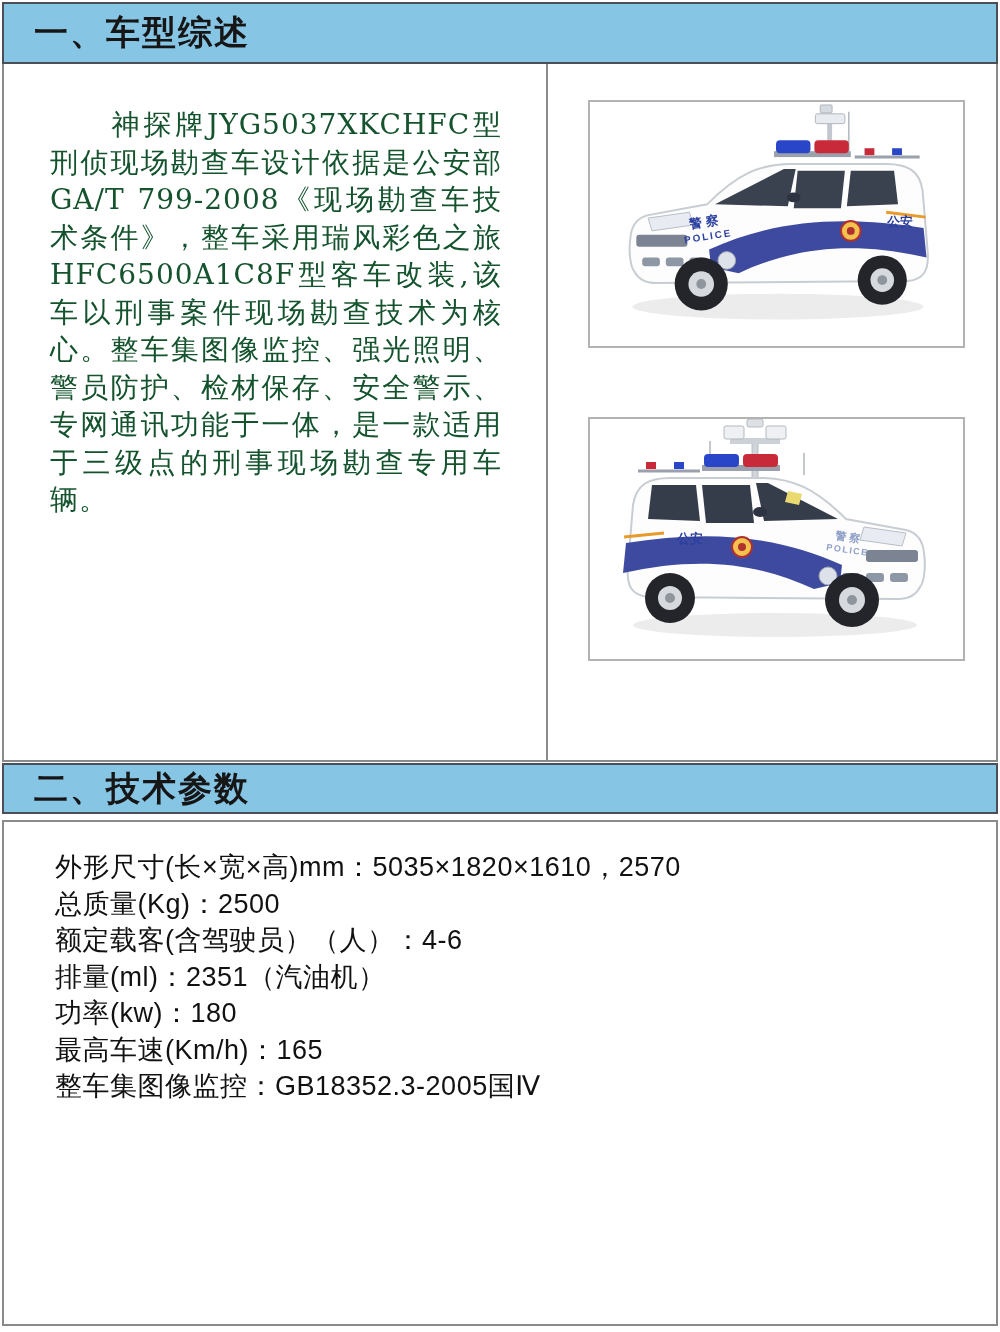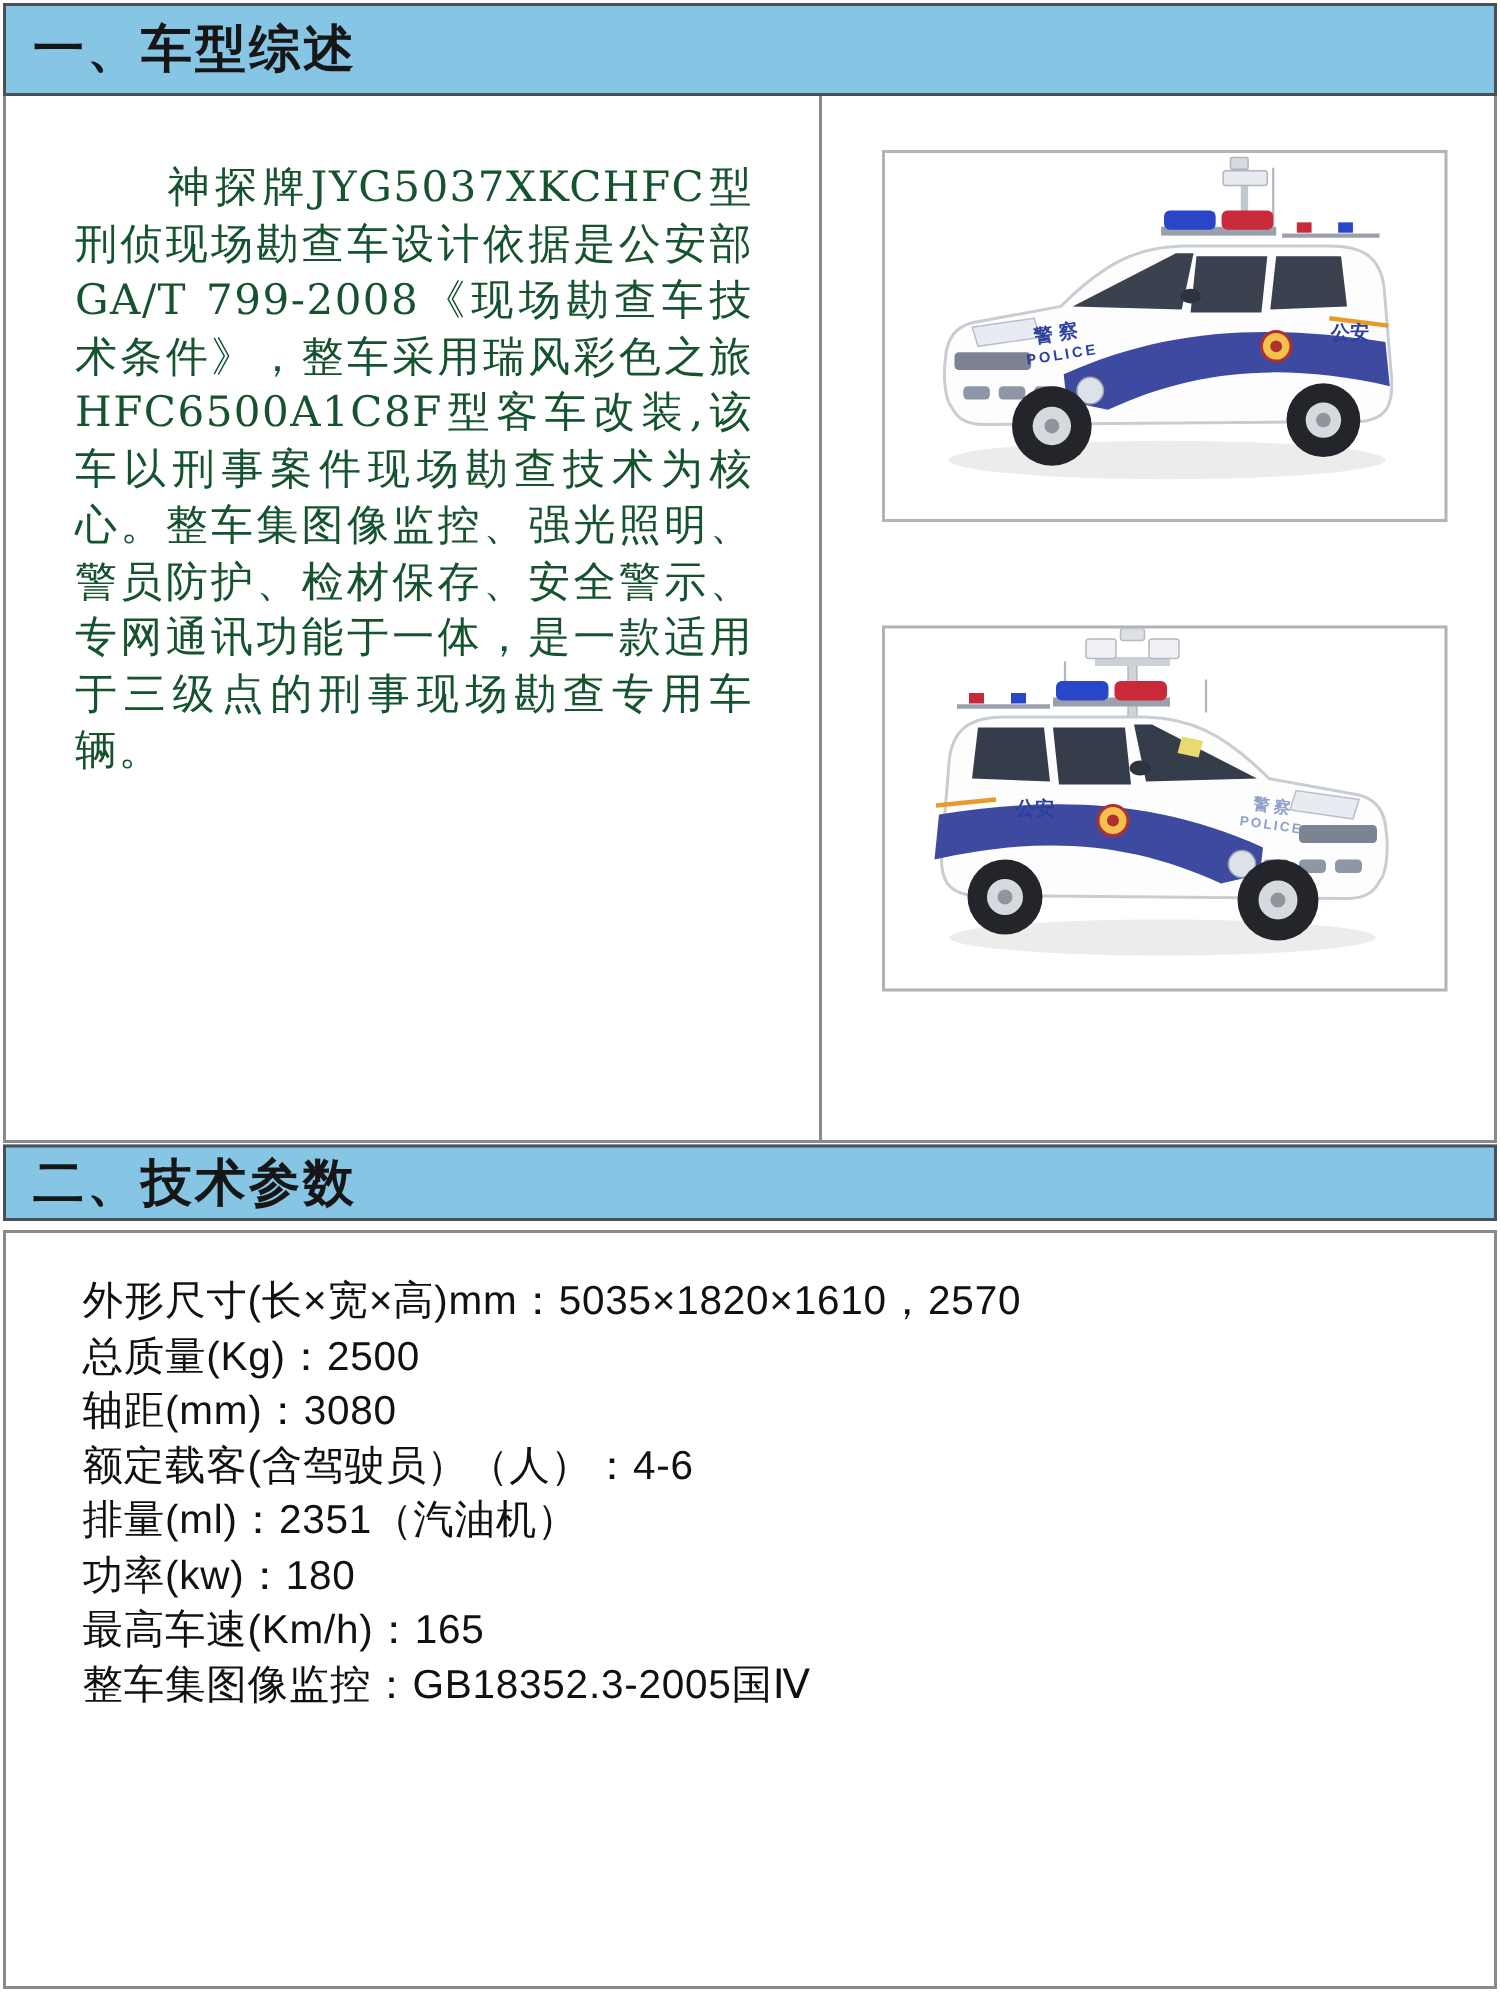--- a/index.html
+++ b/index.html
@@ -2,21 +2,21 @@
 <html><head>
 <meta charset="utf-8">
 <style>
   html,body{margin:0;padding:0;background:#ffffff;}
   .page{position:relative;width:1000px;height:1332px;background:#ffffff;overflow:hidden;
         font-family:"Liberation Sans",sans-serif;}
   .section-bar{position:absolute;left:2px;width:996px;background:#87c5e4;
         border:2px solid #4a5056;box-sizing:border-box;display:flex;align-items:center;}
   .bar1{top:2px;height:62px;}
   .bar2{top:763px;height:51px;}
-  .section-title{font-size:34px;font-weight:bold;color:#161616;padding-left:18px;
+  .section-title{font-size:34px;font-weight:bold;color:#161616;padding-left:30px;
         letter-spacing:2px;white-space:nowrap;}
   .content-box{position:absolute;left:2px;width:996px;background:#ffffff;
         border:2px solid #8a8a8a;box-sizing:border-box;}
   .content1{top:64px;height:698px;border-top:none;}
   .content2{top:820px;height:506px;}
   .v-divider{position:absolute;left:546px;top:64px;width:2px;height:698px;background:#8a8a8a;}
   .overview-text{position:absolute;left:50px;top:106px;width:452px;
         font-family:"DejaVu Serif","Liberation Serif",serif;font-size:28px;line-height:37.5px;
         color:#14532d;text-align:justify;letter-spacing:1px;text-indent:2.2em;}
   .photo-box{position:absolute;left:588px;width:377px;background:#ffffff;
@@ -168,21 +168,20 @@
   </div>
 
   <div class="section-bar bar2">
     <span class="section-title">二、技术参数</span>
   </div>
 
   <div class="content-box content2"></div>
   <div class="specs">
     <div class="spec-line">外形尺寸(长×宽×高)mm：5035×1820×1610，2570</div>
     <div class="spec-line">总质量(Kg)：2500</div>
-    <div class="spec-line">轴距(mm)：3080</div>
     <div class="spec-line">额定载客(含驾驶员）（人）：4-6</div>
     <div class="spec-line">排量(ml)：2351（汽油机）</div>
     <div class="spec-line">功率(kw)：180</div>
     <div class="spec-line">最高车速(Km/h)：165</div>
     <div class="spec-line">整车集图像监控：GB18352.3-2005国Ⅳ</div>
   </div>
 
 </div>
 
 </body></html>

